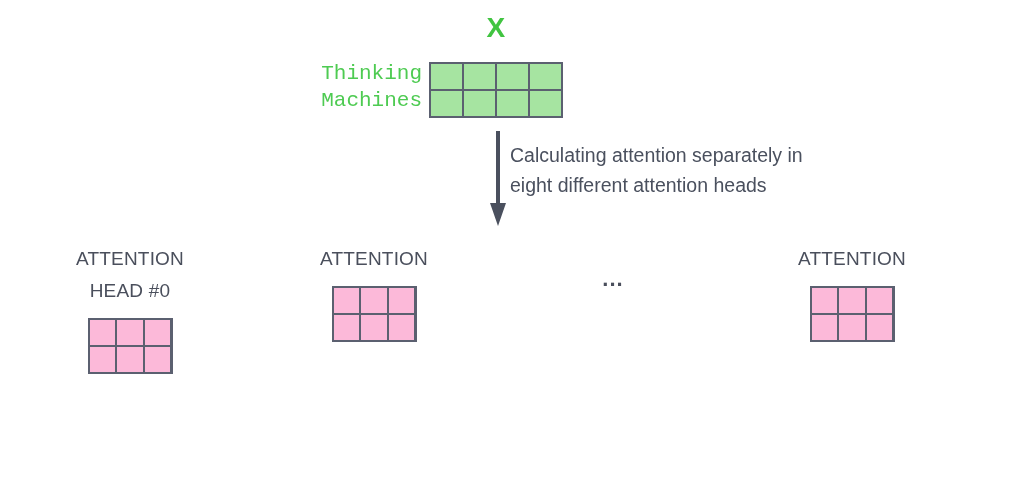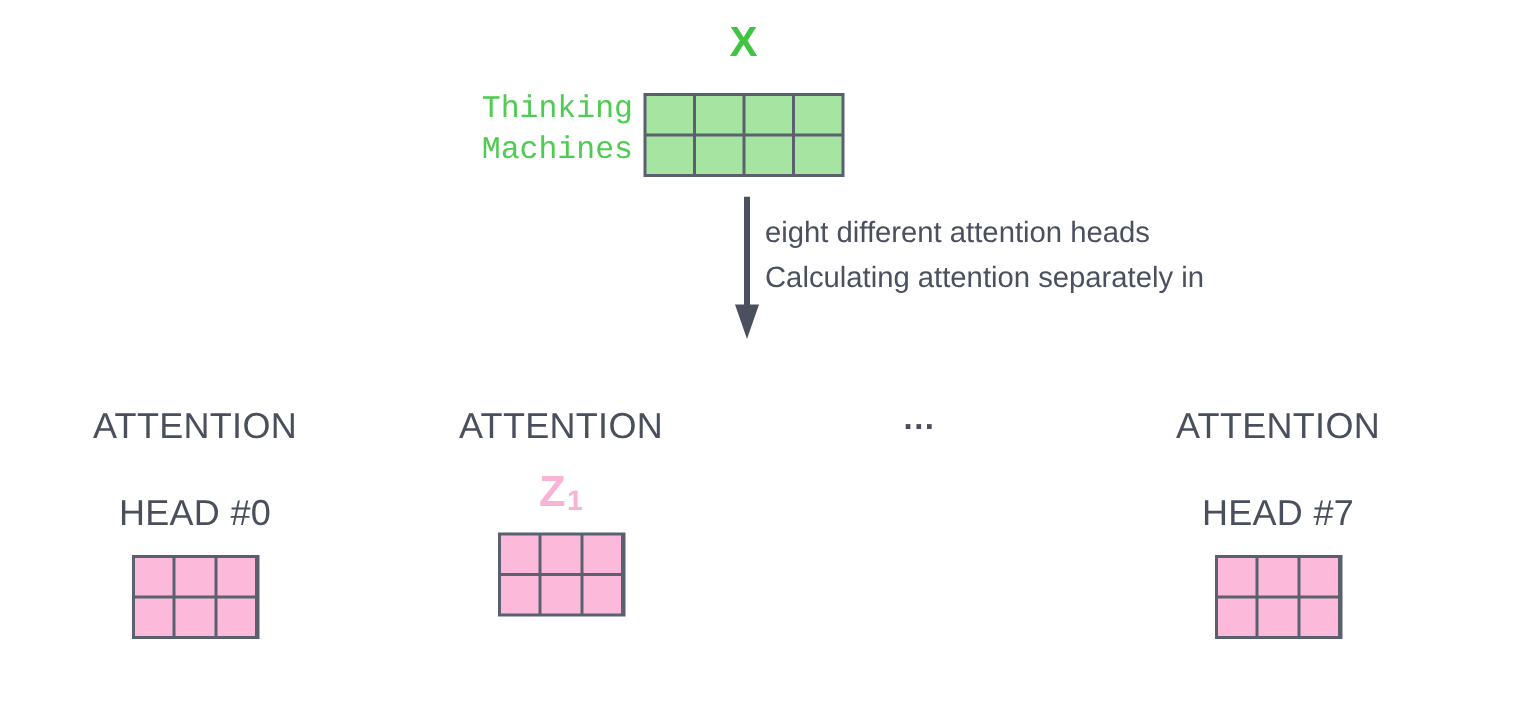--- a/index.html
+++ b/index.html
@@ -93,25 +93,24 @@
 
   
 
   .head-col {
     position: absolute;
     top: 243px;
     width: 220px;
     text-align: center;
   }
   .head-title {
-    font-size: 24px;
+    font-size: 19px;
     line-height: 32px;
     color: #4a4f5c;
     letter-spacing: 0.2px;
-    margin-top: 26px;
   }
   .z-label {
     margin-top: 13px;
     font-size: 29px;
     font-weight: bold;
     color: #f9b3d4;
     line-height: 1;
   }
   .z-label .sub {
     font-size: 19px;
@@ -175,61 +174,57 @@
   <div class="cell"></div>
   <div class="cell"></div>
 </div>
 
 <svg id="arrow" viewBox="0 0 18 96">
   <line x1="9" y1="0" x2="9" y2="78" stroke="#4a505e" stroke-width="4"></line>
   <polygon points="9,95 1,72 17,72" fill="#4a505e"></polygon>
 </svg>
 
 <div id="caption">
+  <div>Calculating attention separately in</div>
   <div>eight different attention heads</div>
-  <div>Calculating attention separately in</div>
 </div>
 
 <div class="head-col" id="head-0">
   <div class="head-title">ATTENTION</div>
   <div class="head-title">HEAD #0</div>
   <div class="z-matrix-wrap">
     <div class="z-matrix">
       <div class="cell"></div>
       <div class="cell"></div>
       <div class="cell"></div>
       <div class="cell"></div>
       <div class="cell"></div>
       <div class="cell"></div>
     </div>
   </div>
 </div>
 
 <div class="head-col" id="head-1">
   <div class="head-title">ATTENTION</div>
-  <div class="z-label">
-    <span>Z</span><span class="sub">1</span>
-  </div>
   <div class="z-matrix-wrap">
     <div class="z-matrix">
       <div class="cell"></div>
       <div class="cell"></div>
       <div class="cell"></div>
       <div class="cell"></div>
       <div class="cell"></div>
       <div class="cell"></div>
     </div>
   </div>
 </div>
 
 <div id="ellipsis">...</div>
 
 <div class="head-col" id="head-7">
   <div class="head-title">ATTENTION</div>
-  <div class="head-title">HEAD #7</div>
   <div class="z-matrix-wrap">
     <div class="z-matrix">
       <div class="cell"></div>
       <div class="cell"></div>
       <div class="cell"></div>
       <div class="cell"></div>
       <div class="cell"></div>
       <div class="cell"></div>
     </div>
   </div>

